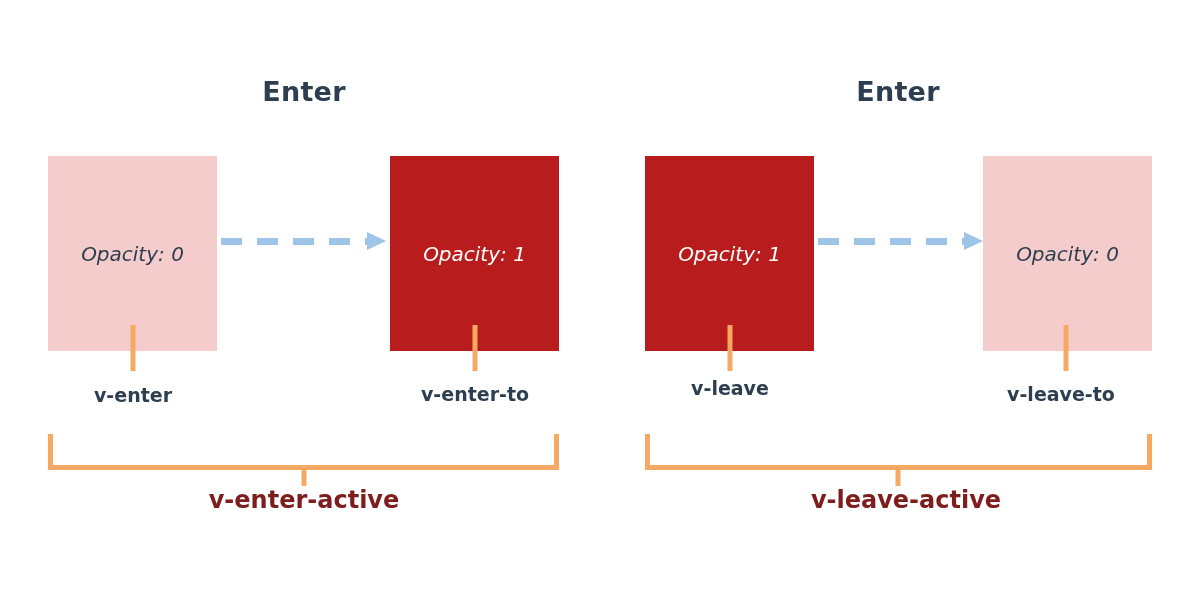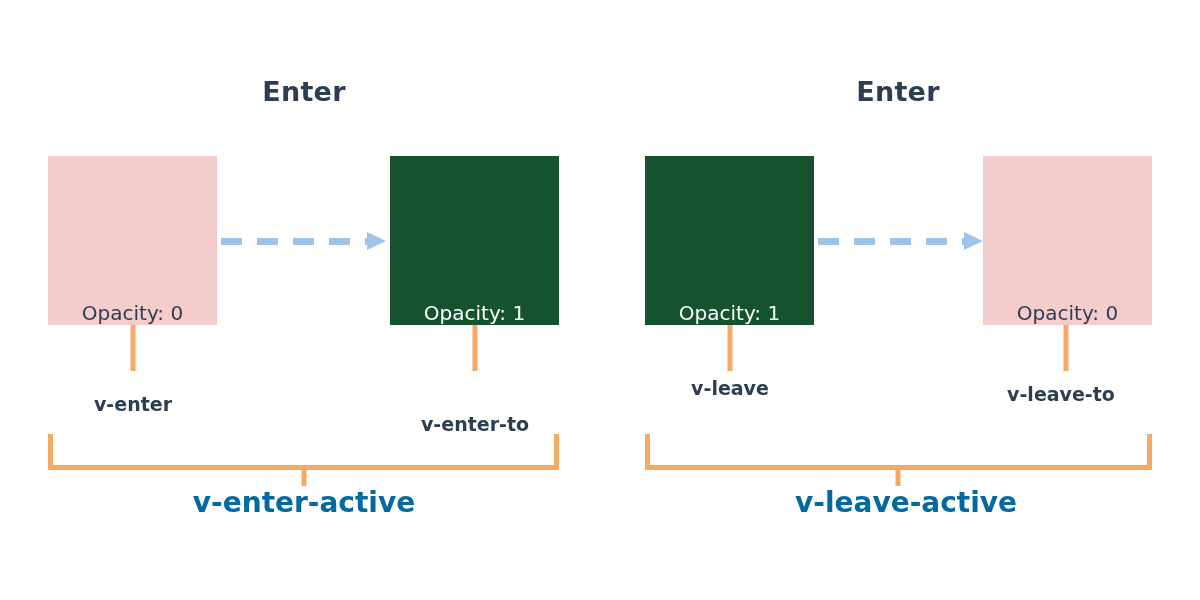--- a/index.html
+++ b/index.html
@@ -27,31 +27,32 @@
     text-align: center;
     letter-spacing: 0.3px;
     white-space: nowrap;
     transform: translateX(-50%);
   }
 
   
   .state-box {
     position: absolute;
     width: 169px;
-    height: 169px;
+    height: 195px;
     display: flex;
-    align-items: flex-end;
+    align-items: center;
     justify-content: center;
     box-sizing: border-box;
+    font-style: italic;
   }
   .state-box.pale {
     background: #f5cccc;
   }
   .state-box.solid {
-    background: #14532d;
+    background: #b91c1c;
   }
   .state-label {
     font-size: 20px;
     font-weight: 400;
     white-space: nowrap;
   }
   .state-box.pale .state-label {
     color: #2c3e50;
   }
   .state-box.solid .state-label {
@@ -125,23 +126,23 @@
   .bracket .tick.right { right: 0; }
   .bracket-stem {
     position: absolute;
     width: 5px;
     height: 16px;
     background: #f5a962;
     transform: translateX(-50%);
   }
   .bracket-label {
     position: absolute;
-    font-size: 28px;
+    font-size: 24px;
     font-weight: bold;
-    color: #0369a1;
+    color: #7f1d1d;
     white-space: nowrap;
     transform: translateX(-50%);
   }
 </style>
 </head>
 <body>
 
 <div id="canvas">
 
   <div>
@@ -155,24 +156,24 @@
     <div class="arrow-wrap" style="left:221px; top:232px; width:165px;">
       <div class="arrow-shaft" style="width:146px;"></div>
       <div class="arrow-head"></div>
     </div>
 
     <div class="state-box solid" style="left:390px; top:156px;">
       <span class="state-label">Opacity: 1</span>
     </div>
 
     <div class="leader" style="left:133px; top:325px; height:46px;"></div>
-    <div class="class-label" style="left:133px; top:393px;">v-enter</div>
+    <div class="class-label" style="left:133px; top:384px;">v-enter</div>
 
     <div class="leader" style="left:475px; top:325px; height:46px;"></div>
-    <div class="class-label" style="left:475px; top:383px;margin-top:30px;">v-enter-to</div>
+    <div class="class-label" style="left:475px; top:383px;">v-enter-to</div>
 
     <div class="bracket" style="left:48px; top:430px; width:511px; height:40px;">
       <div class="tick left"></div>
       <div class="tick right"></div>
       <div class="bar"></div>
     </div>
     <div class="bracket-stem" style="left:304px; top:470px;"></div>
     <div class="bracket-label" style="left:304px; top:486px;">v-enter-active</div>
   </div>
 

